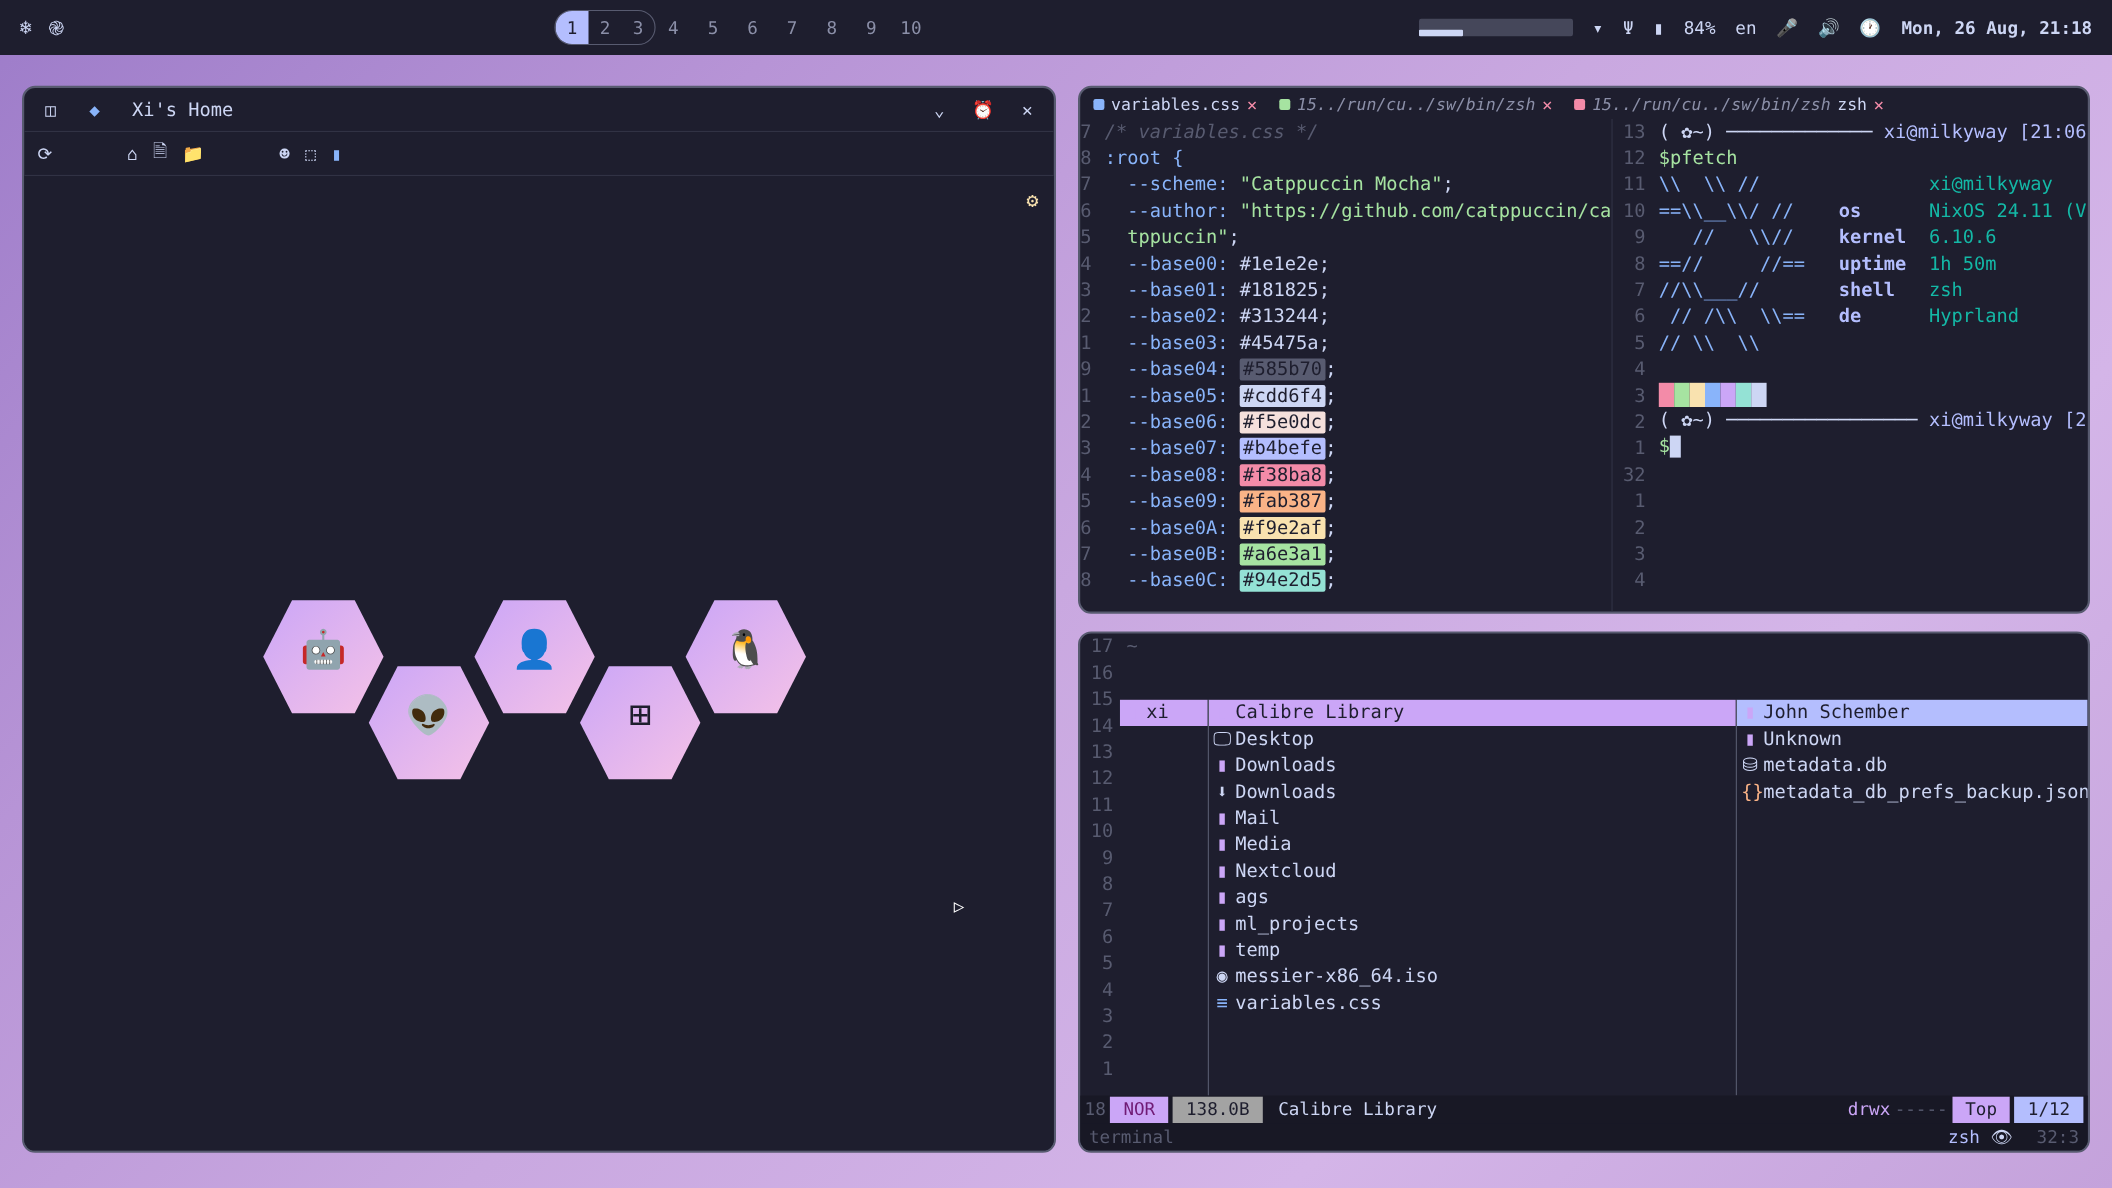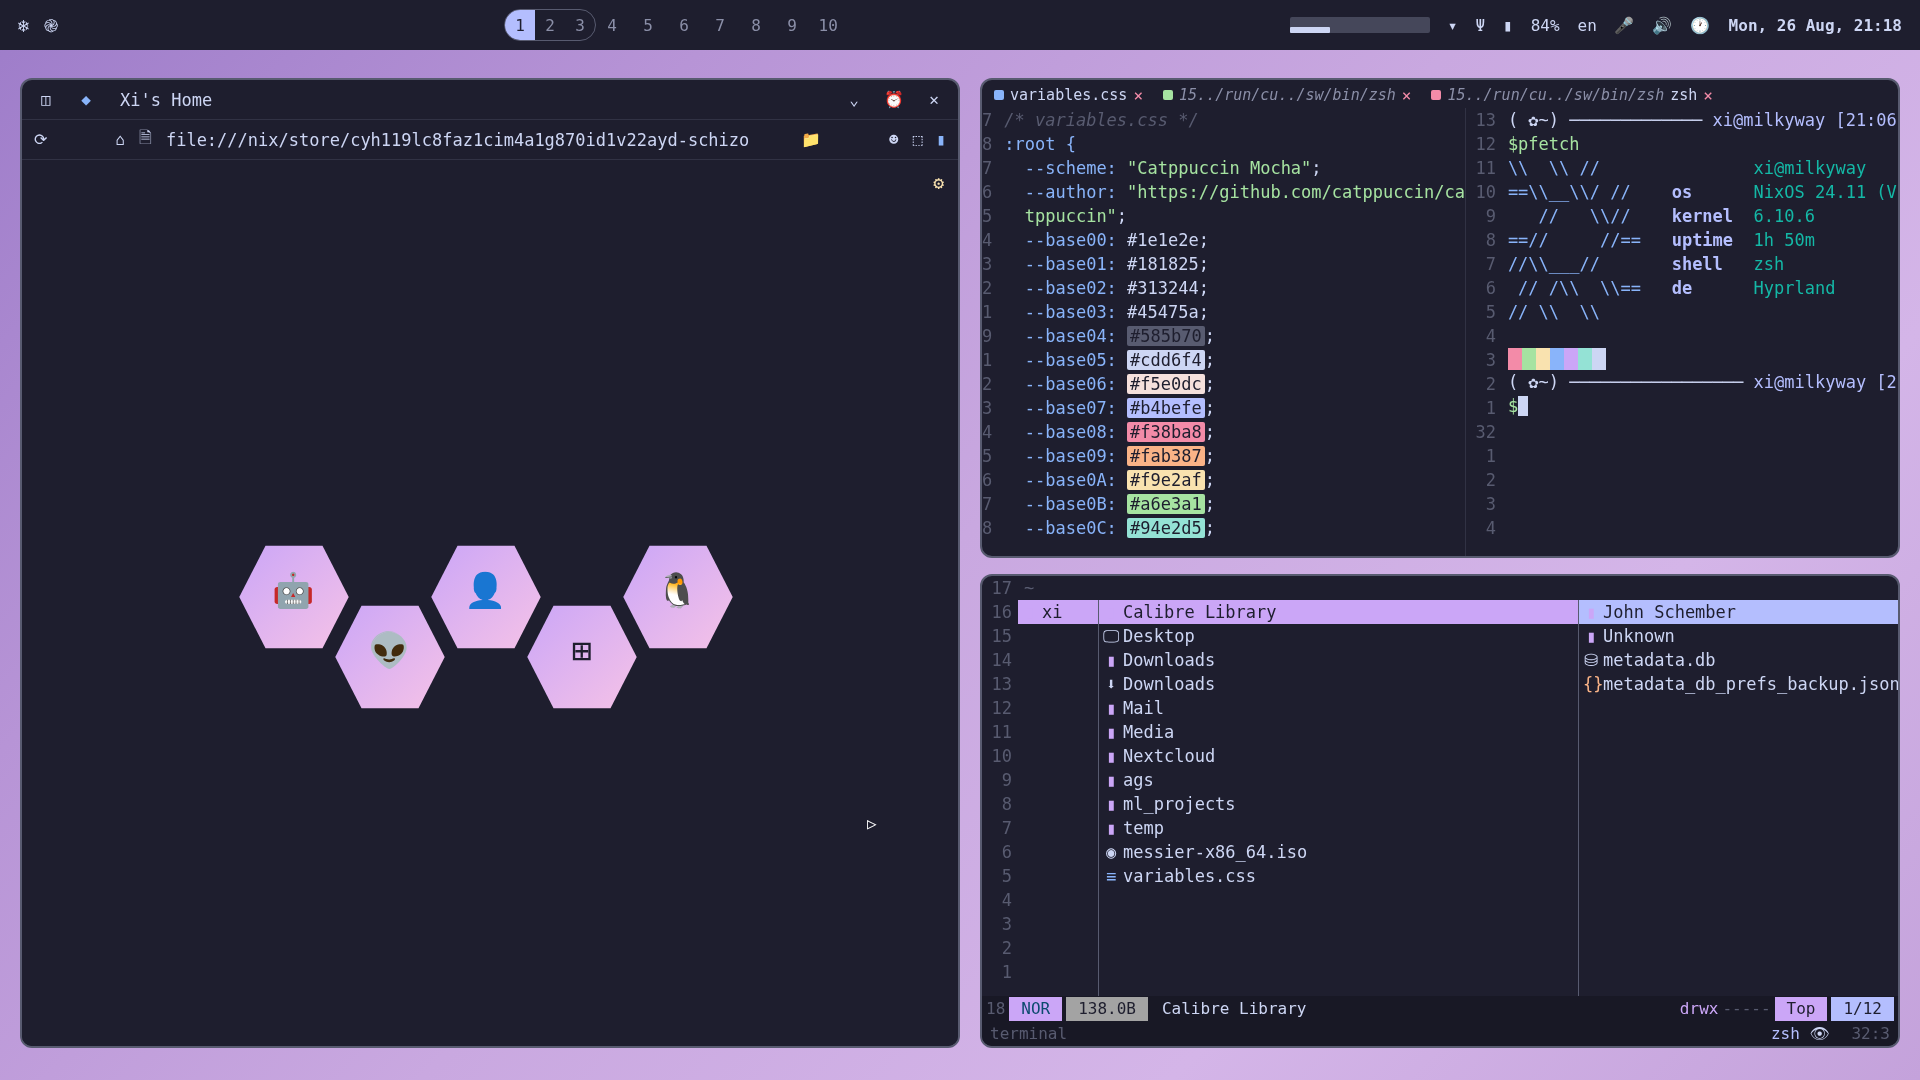--- a/index.html
+++ b/index.html
@@ -92,21 +92,21 @@
 .fm-col { border-left: 1px solid #585b70; flex:1; overflow:hidden;}
 .fm-col.first { flex: 0 0 80px; border-left: none;}
 .fm-col.third { flex: 0 0 320px; }
 .fm-row { display:flex; align-items:center; gap:4px; padding-left: 4px;}
 .fm-row.sel { background: #cba6f7; color:#1e1e2e;}
 .fm-row.sel2 { background: #b4befe; color:#1e1e2e;}
 .fm-icon { width: 16px; display:inline-block; text-align:center;}
 .fm-status { height: 25px; background: #181825; display:flex; align-items:center; font-size:16px; gap:4px; padding: 0 4px;}
 .fm-status2 { height: 25px; background: #181825; display:flex; align-items:center; font-size:16px; justify-content:space-between; padding: 0 8px;}
 .badge { padding: 0 12px; }
-.badge.nor { background:#cba6f7; color:#0c4a6e; }
+.badge.nor { background:#cba6f7; color:#701a75; }
 .badge.size { background:#a3a3a3; color:#1e1e2e; }
 .badge.top { background:#cba6f7; color:#1e1e2e; }
 .badge.pos { background:#b4befe; color:#1e1e2e; }
 .fm-path { color: #585b70; padding: 0 6px;}
 
 .cursor-ptr { position:absolute; left:845px; top:654px; color:#fff; font-size:16px; pointer-events:none;}
 
 .folder-ico { color: #cba6f7; }
 .file-ico { color: #89b4fa; }
 .disc-ico { color: #cdd6f4; }
@@ -163,21 +163,20 @@
     <div style="flex:1"></div>
     <span class="tab-btn">⌄</span>
     <span class="tab-btn">⏰</span>
     <span class="tab-btn">✕</span>
   </div>
   <div class="browser-urlbar">
     <span class="url-icon">⟳</span>
     <span style="width:40px"></span>
     <span class="url-icon">⌂</span>
     <span class="url-icon">🗎</span>
-    <span class="url-text">file:///nix/store/cyh119lc8faz1cim4a1g870id1v22ayd-schizo</span>
     <span class="url-icon" style="color:#fab387">📁</span>
     <span style="width:40px"></span>
     <span class="url-icon">☻</span>
     <span class="url-icon">⬚</span>
     <span class="url-icon" style="color:#89b4fa">▮</span>
   </div>
   <div class="browser-content">
     <span class="gear-corner">⚙</span>
     <div class="hexgrid">
       <div class="hex" style="left:0;top:0">
@@ -305,21 +304,21 @@
         <div>6</div>
         <div>5</div>
         <div>4</div>
         <div>3</div>
         <div>2</div>
         <div>1</div>
       </div>
     <div class="fm-cols">
       <div style="flex:1; display:flex; flex-direction:column;">
         <div class="fm-path">~</div>
-        <div style="flex:1; display:flex;">
+        <div style="flex:1; display:flex;margin-top:36px;">
           <div class="fm-col first" id="fm-col1">
               <div class="fm-row sel">
                 <span class="fm-icon folder-ico">▮</span>
                 <span>xi</span>
               </div>
             </div>
           <div class="fm-col" id="fm-col2" style="position:relative">
 
           <div class="fm-row sel">
                 <span class="fm-icon folder-ico">▮</span>

